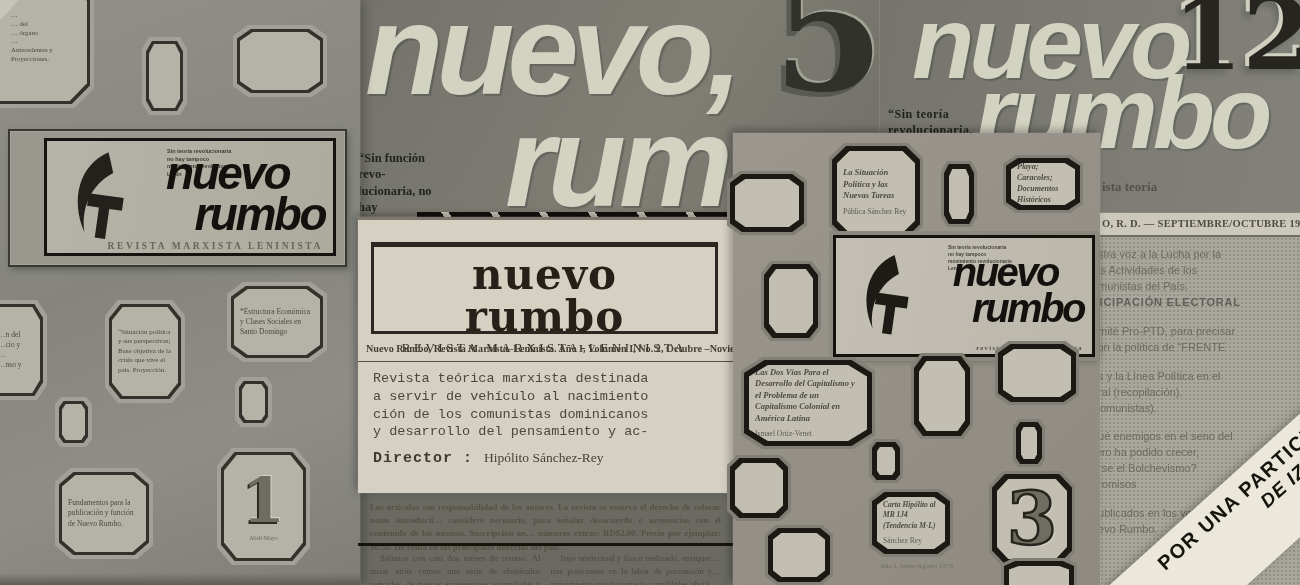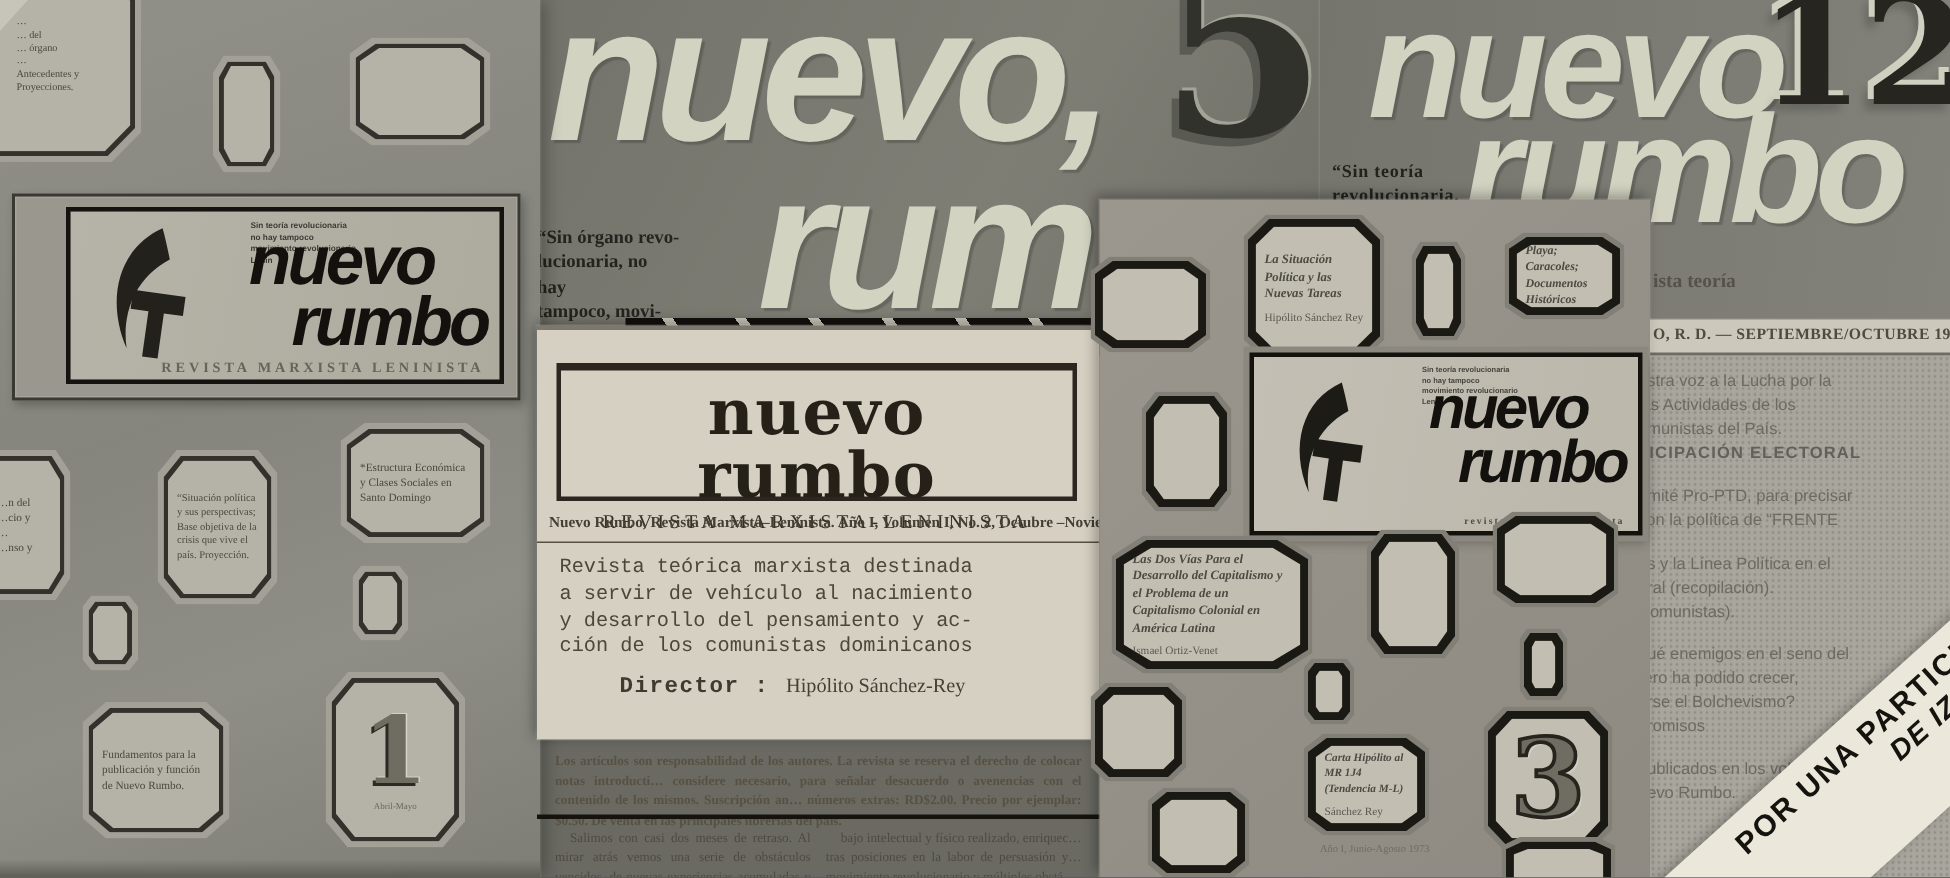--- a/index.html
+++ b/index.html
@@ -90,21 +90,21 @@
        box-shadow:-2px -2px 8px rgba(0,0,0,.35);}
   .c72::before{content:"";position:absolute;left:0;top:0;width:100%;height:3px;background:rgba(35,30,25,.5);}
   .mast{position:absolute;left:13px;top:25px;width:347px;height:92px;border:3px solid #2b2620;
        border-top-width:5px;box-sizing:border-box;text-align:center;}
   .mast .mt{margin-top:7px;font:700 42px/1 "DejaVu Serif",serif;letter-spacing:1px;word-spacing:26px;color:#262118;}
   .mast .ms{margin-top:3px;font:400 13px/1 "Liberation Serif",serif;letter-spacing:3.5px;color:#362f26;}
   .info{position:absolute;left:0;top:127px;width:375px;box-sizing:border-box;padding:0 0 7px 8px;
        border-bottom:1.5px solid #57503f;font:700 10.2px/1 "Liberation Serif",serif;color:#443e33;
        white-space:nowrap;overflow:hidden;}
   .desc{position:absolute;left:15px;top:153px;font:400 13.5px/1.32 "Liberation Mono",monospace;color:#4d473a;}
-  .dir{position:absolute;left:15px;top:231px;margin-left:40px;}
+  .dir{position:absolute;left:15px;top:231px;}
   .dir .dl{font:700 15px/1 "Liberation Mono",monospace;letter-spacing:1px;color:#3f3a30;}
   .dir .dn{font:400 13.5px/1 "Liberation Serif",serif;color:#453f34;margin-left:7px;}
   .fine{position:absolute;left:12px;top:284px;width:351px;font:700 8.8px/1.5 "Liberation Serif",serif;
        color:#575143;text-align:justify;}
   .rule{position:absolute;left:0;top:326px;width:100%;height:3px;background:#16130e;}
   .cols{position:absolute;left:12px;top:335px;width:351px;display:flex;gap:10px;}
   .col{flex:1;font:400 8.8px/1.45 "Liberation Serif",serif;text-align:justify;color:#4f4a3e;text-indent:10px;}
 
   
   .c3{left:733px;top:133px;width:367px;height:452px;z-index:5;
@@ -130,21 +130,21 @@
 </head>
 <body>
 
 <div class="stage">
 
   <section class="cover c5">
     <div class="cream t1">nuevo,</div>
     <div class="cream t2">rum</div>
     <div class="num">5</div>
     <div class="quote">
-      <div>“Sin órgano revo-</div>
+      <div>“Sin función revo-</div>
       <div>lucionaria, no hay</div>
       <div>tampoco, movi-</div>
       <div>miento revolucio-</div>
     </div>
     <div class="stripes"></div>
   </section>
 
   <section class="cover c12">
     <div class="top">
       <div class="cream t1">nuevo</div>
@@ -253,43 +253,43 @@
 
   <section class="cover c72">
     <div class="mast">
       <div class="mt">nuevo rumbo</div>
       <div class="ms">REVISTA MARXISTA-LENINISTA</div>
     </div>
     <div class="info">Nuevo Rumbo, Revista Marxista–Leninista. Año I, Volumen I, No. 2, Octubre –Noviembre 1972. Santo Do</div>
     <div class="desc">
       <div>Revista teórica marxista destinada</div>
       <div>a servir de vehículo al nacimiento</div>
+      <div>ción de los comunistas dominicanos</div>
       <div>y desarrollo del pensamiento y ac-</div>
-      <div>ción de los comunistas dominicanos</div>
     </div>
     <div class="dir">
       <span class="dl">Director :</span>
       <span class="dn">Hipólito Sánchez-Rey</span>
     </div>
     <div class="fine">Los artículos son responsabilidad de los autores. La revista se reserva el derecho de colocar notas introducti… considere necesario, para señalar desacuerdo o avenencias con el contenido de los mismos. Suscripción an… números extras: RD$2.00. Precio por ejemplar: $0.50. De venta en las principales librerías del país.</div>
     <div class="rule"></div>
     <div class="cols">
       <div class="col">Salimos con casi dos meses de retraso. Al mirar atrás vemos una serie de obstáculos vencidos, de nuevas experiencias acumuladas y de importantes deficiencias sin superar. Los dos</div>
       <div class="col">bajo intelectual y físico realizado, enriquec… tras posiciones en la labor de persuasión y… movimiento revolucionario y múltiples obstá…</div>
     </div>
   </section>
 
   <section class="cover c3">
     <div class="obx" style="left:-6px;top:38px;width:80px;height:64px;">
         <div class="fl"></div>
       </div>
     <div class="obx" style="left:96px;top:10px;width:94px;height:98px;">
       <div class="fl">
         <div>La Situación Política y las Nuevas Tareas</div>
-        <div class="auth">Hipólito Sánchez Rey</div>
+        <div class="auth">Pública Sánchez Rey</div>
       </div>
     </div>
     <div class="obx" style="left:208px;top:28px;width:36px;height:66px;">
         <div class="fl"></div>
       </div>
     <div class="obx" style="left:270px;top:22px;width:80px;height:58px;">
       <div class="fl" style="font-size:8px;">Playa; Caracoles; Documentos Históricos</div>
     </div>
 
     <div class="banner3">

